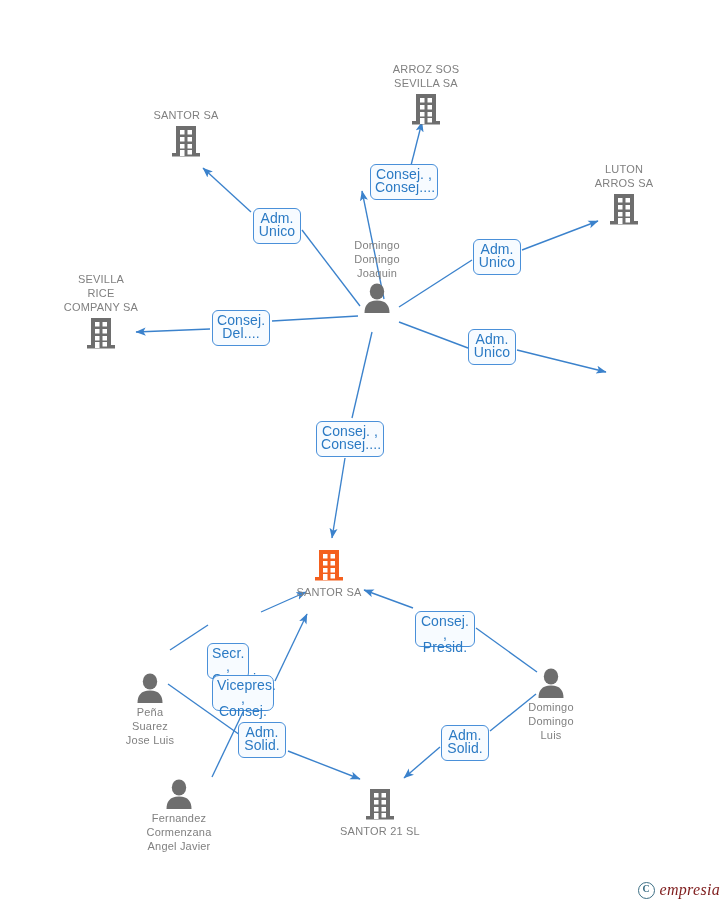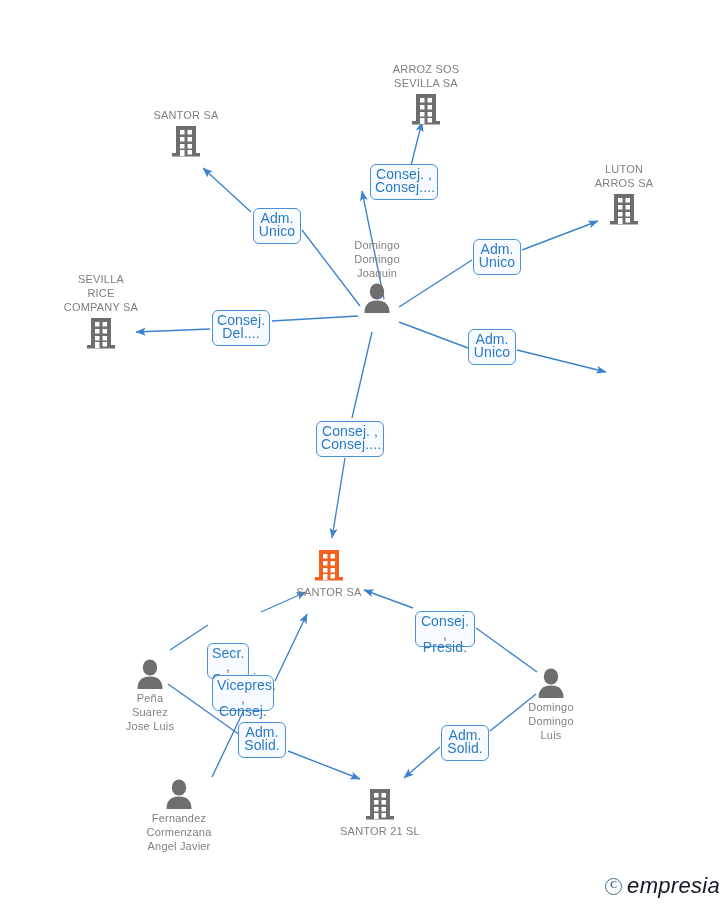--- a/index.html
+++ b/index.html
@@ -81,24 +81,24 @@
     border-radius: 50%;
     border: 1.6px solid #3d6f85;
     color: #3d6f85;
     font-size: 10px;
     font-weight: bold;
     line-height: 12px;
     text-align: center;
     font-family: "Liberation Serif", serif;
   }
   #watermark .wm-text {
-    font-family: Liberation Sans, sans-serif;
+    font-family: Liberation Serif, serif;
     font-style: italic;
-    font-size: 22px;
-    color: #0f172a;
+    font-size: 16px;
+    color: #7f1d1d;
     letter-spacing: 0.3px;
   }
 </style>
 </head>
 <body>
 
 <div id="canvas">
 
   <svg id="edges" viewBox="0 0 728 905" xmlns="http://www.w3.org/2000/svg">
     <defs>
@@ -244,21 +244,21 @@
         <rect x="10" y="20" width="4.5" height="4.5" fill="#fff"></rect>
         <rect x="17.5" y="20" width="4.5" height="4.5" fill="#fff"></rect>
         <rect x="10" y="26" width="4.5" height="6" fill="#fff"></rect>
         <rect x="17.5" y="26" width="4.5" height="4.5" fill="#fff"></rect>
       </g>
         </svg>
     </span>
     <span class="caption">SANTOR SA</span>
   </div>
 
-  <div class="node label-below" style="left:150px; top:658px;">
+  <div class="node label-below" style="left:150px; top:672px;">
     <span class="glyph">
       <svg width="32" height="32" viewBox="0 0 32 32">
           <g fill="#6e6e6e">
         <ellipse cx="16" cy="9.5" rx="7.2" ry="8"></ellipse>
         <path d="M16 18.5 C 6.5 18.5 3.5 24 3.5 31 L 28.5 31 C 28.5 24 25.5 18.5 16 18.5 z"></path>
       </g>
         </svg>
     </span>
     <span class="caption">Peña
 Suarez

